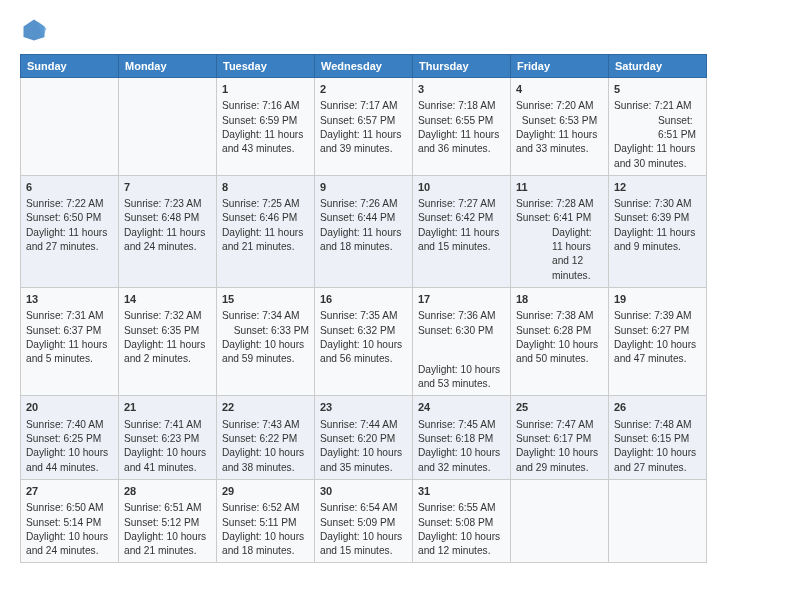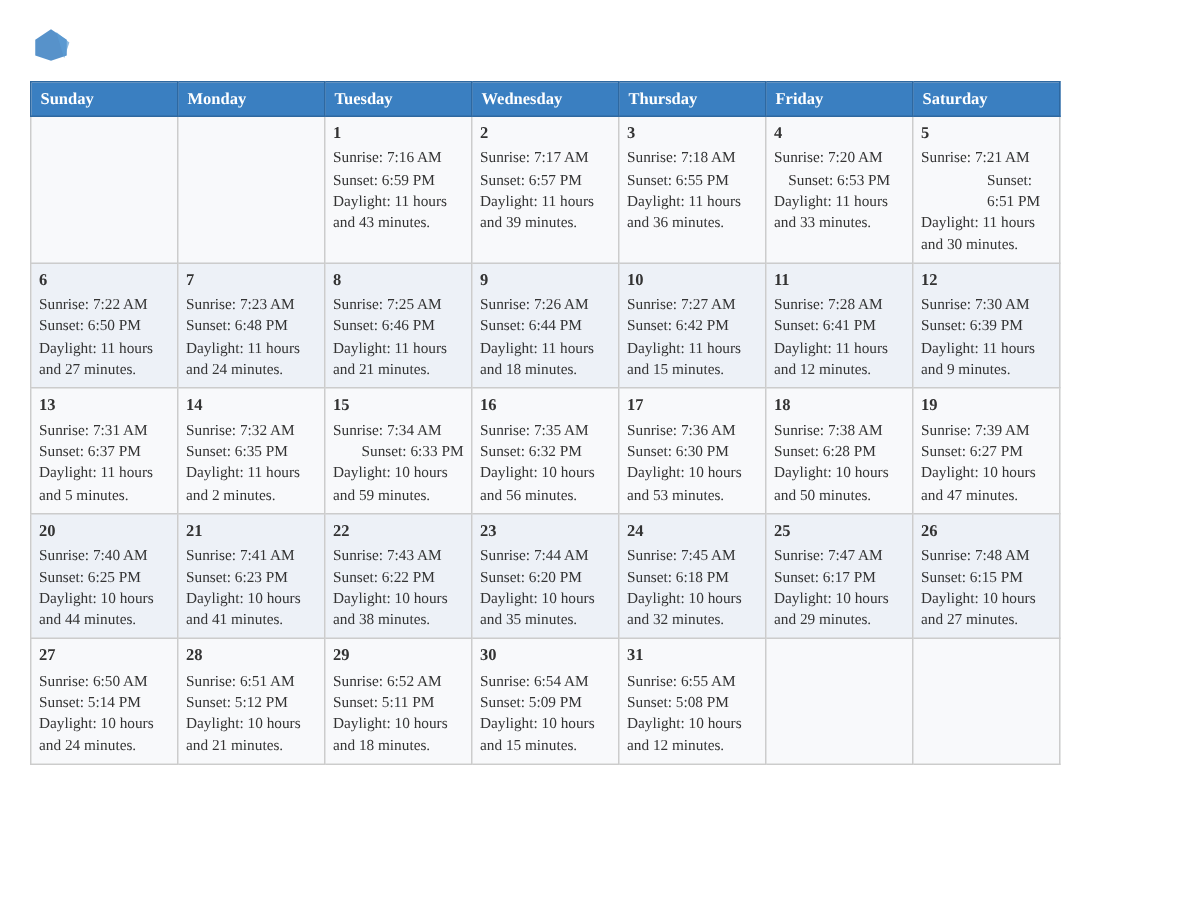--- a/index.html
+++ b/index.html
@@ -8,21 +8,20 @@
       background: #fff;
       width: 792px;
       min-height: 612px;
       padding: 0;
     }
     .page {
       width: 736px;
       min-height: 612px;
       background: #fff;
       padding: 16px 29px 16px 20px;
-      font-family: Liberation Serif, serif;
     }
     .header {
       display: flex;
       justify-content: space-between;
       align-items: flex-start;
       margin-bottom: 10px;
     }
     .logo {
       display: flex;
       align-items: center;
@@ -196,21 +195,21 @@
           <td>
             <span class="day-num">10</span>
             <span style="display: block;">Sunrise: 7:27 AM</span>
             <span style="display: block;">Sunset: 6:42 PM</span>
             <span style="display: block;">Daylight: 11 hours and 15 minutes.</span>
           </td>
           <td>
             <span class="day-num">11</span>
             <span style="display: block;">Sunrise: 7:28 AM</span>
             <span style="display: block;">Sunset: 6:41 PM</span>
-            <span style="display: block;">Daylight: 11 hours and 12 minutes.</span>
+            <span style="display: block; margin-left: 36px;">Daylight: 11 hours and 12 minutes.</span>
           </td>
           <td>
             <span class="day-num">12</span>
             <span style="display: block;">Sunrise: 7:30 AM</span>
             <span style="display: block;">Sunset: 6:39 PM</span>
             <span style="display: block;">Daylight: 11 hours and 9 minutes.</span>
           </td>
         </tr>
         <tr>
           <td>
@@ -234,21 +233,21 @@
           <td>
             <span class="day-num">16</span>
             <span style="display: block;">Sunrise: 7:35 AM</span>
             <span style="display: block;">Sunset: 6:32 PM</span>
             <span style="display: block;">Daylight: 10 hours and 56 minutes.</span>
           </td>
           <td>
             <span class="day-num">17</span>
             <span style="display: block;">Sunrise: 7:36 AM</span>
             <span style="display: block;">Sunset: 6:30 PM</span>
-            <span style="display: block;">Daylight: 10 hours and 53 minutes.</span>
+            <span style="display: block; margin-top: 25px;">Daylight: 10 hours and 53 minutes.</span>
           </td>
           <td>
             <span class="day-num">18</span>
             <span style="display: block;">Sunrise: 7:38 AM</span>
             <span style="display: block;">Sunset: 6:28 PM</span>
             <span style="display: block;">Daylight: 10 hours and 50 minutes.</span>
           </td>
           <td>
             <span class="day-num">19</span>
             <span style="display: block;">Sunrise: 7:39 AM</span>

